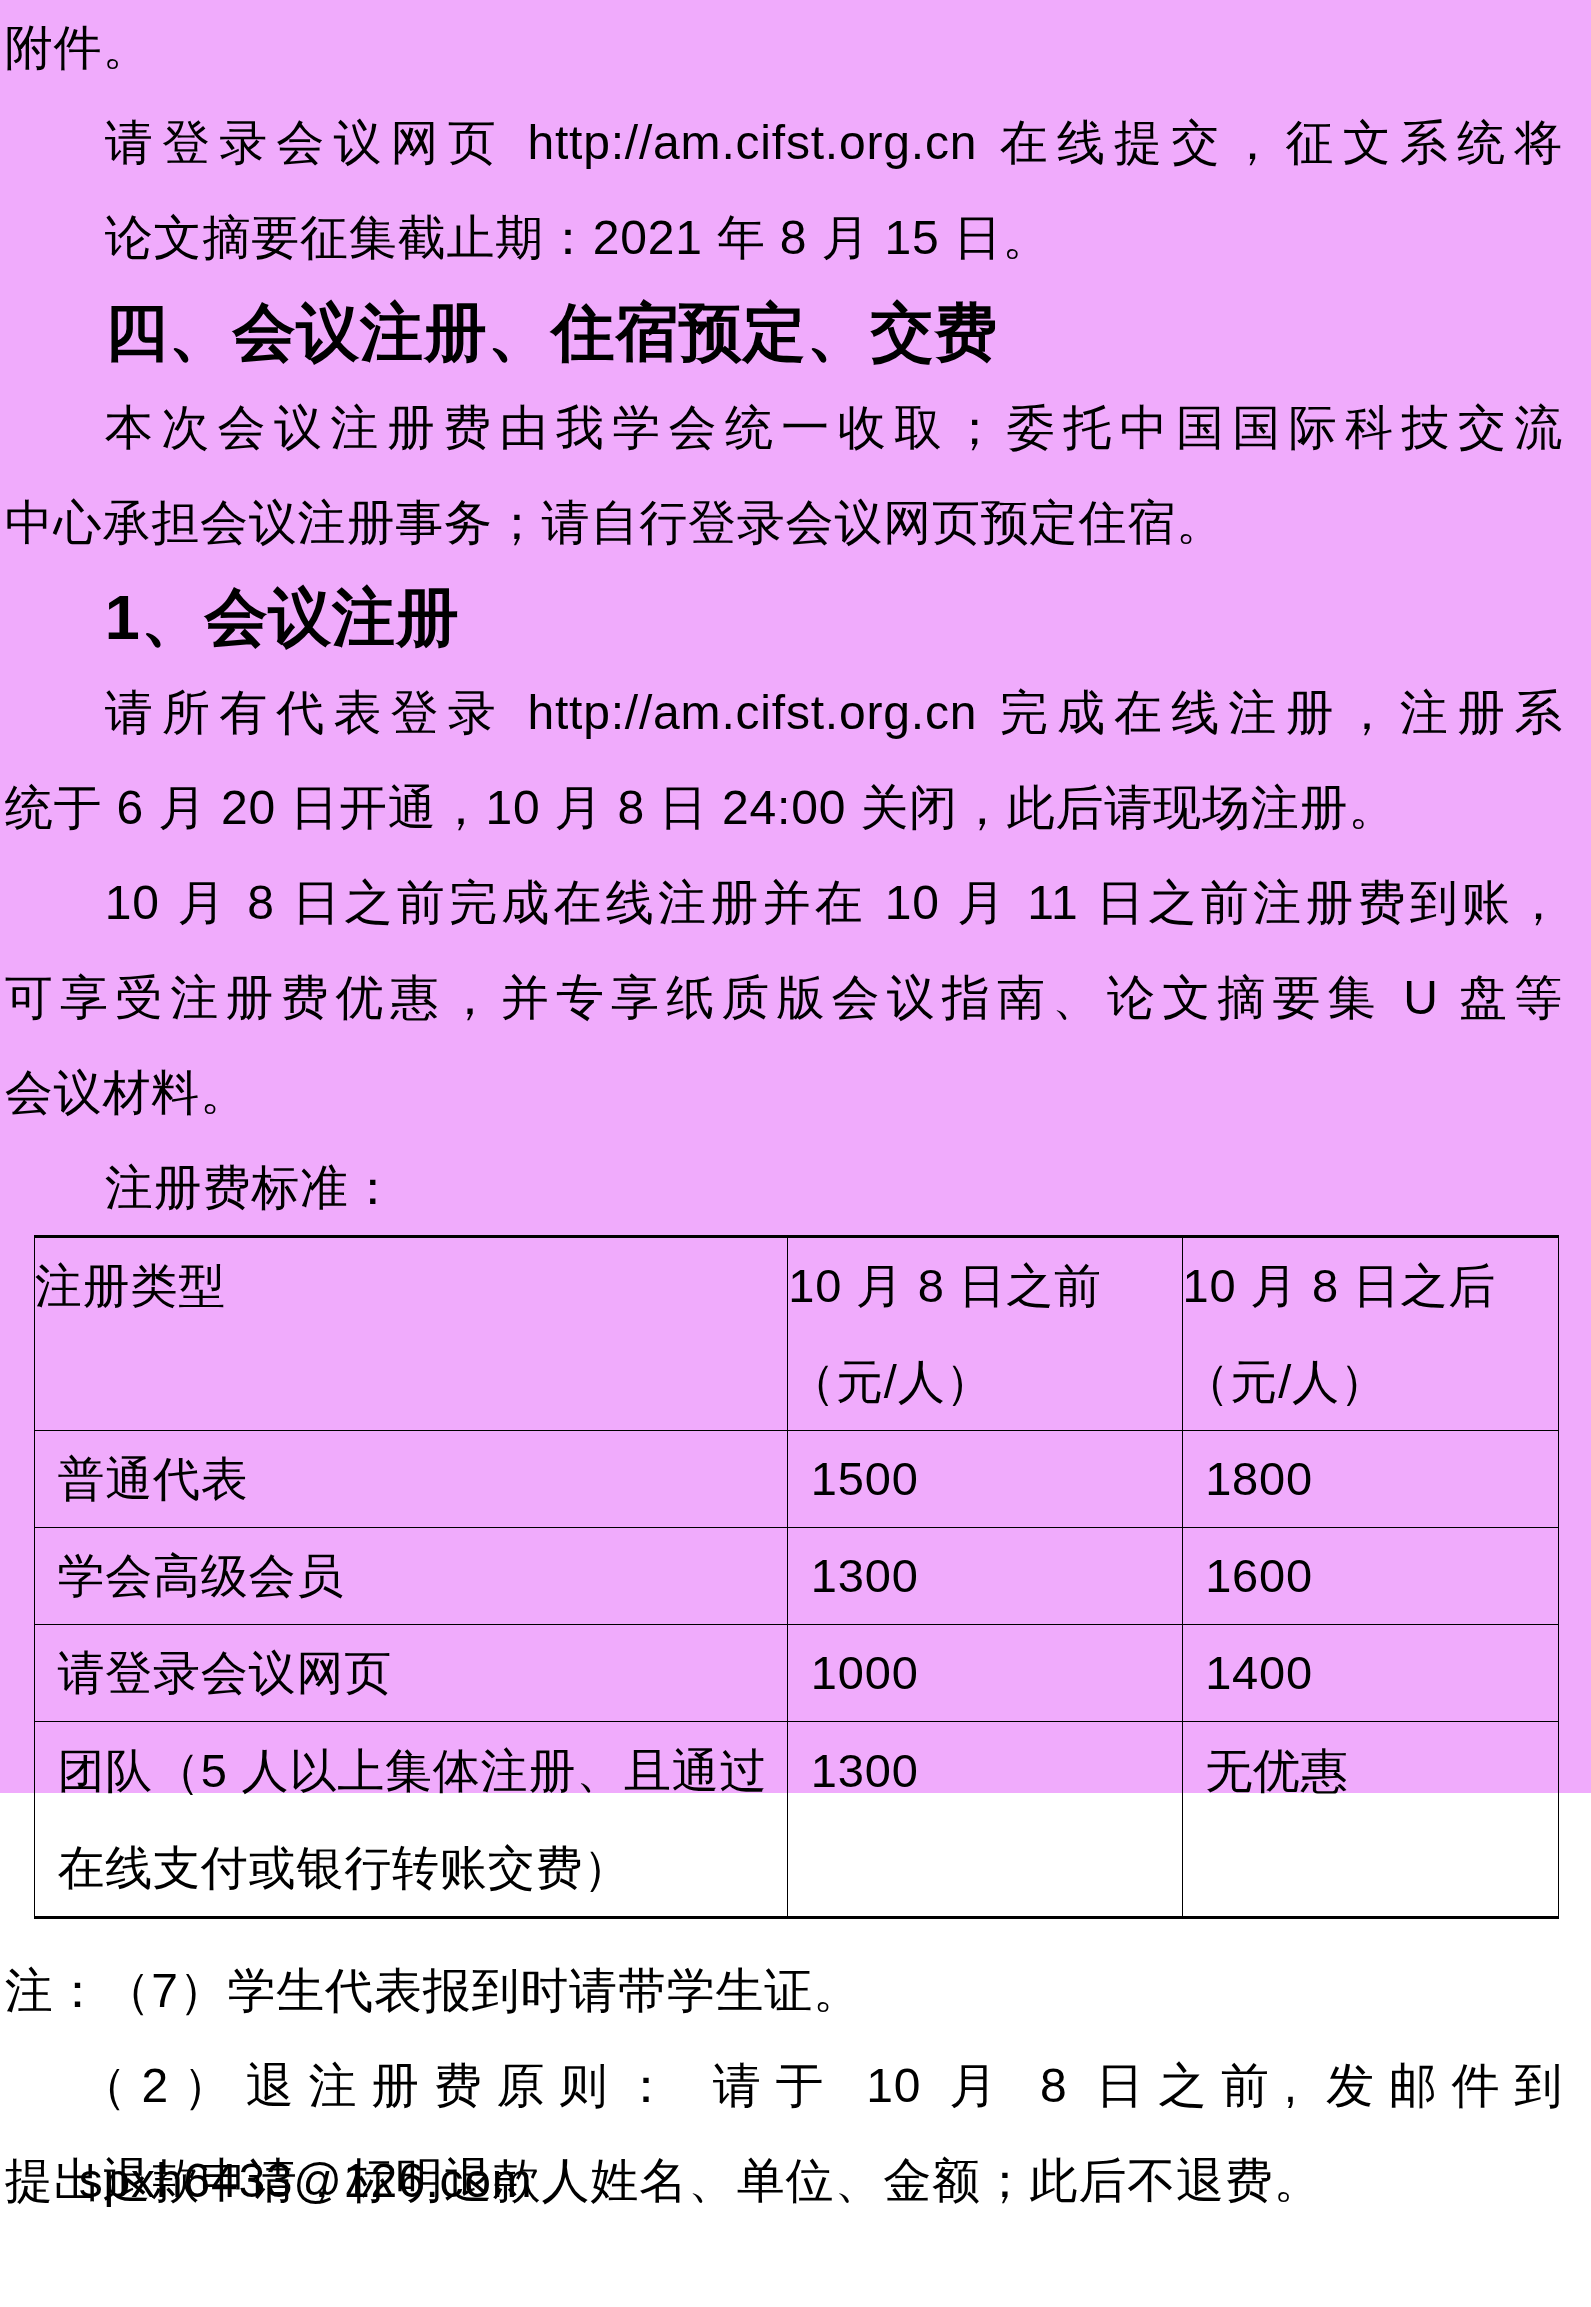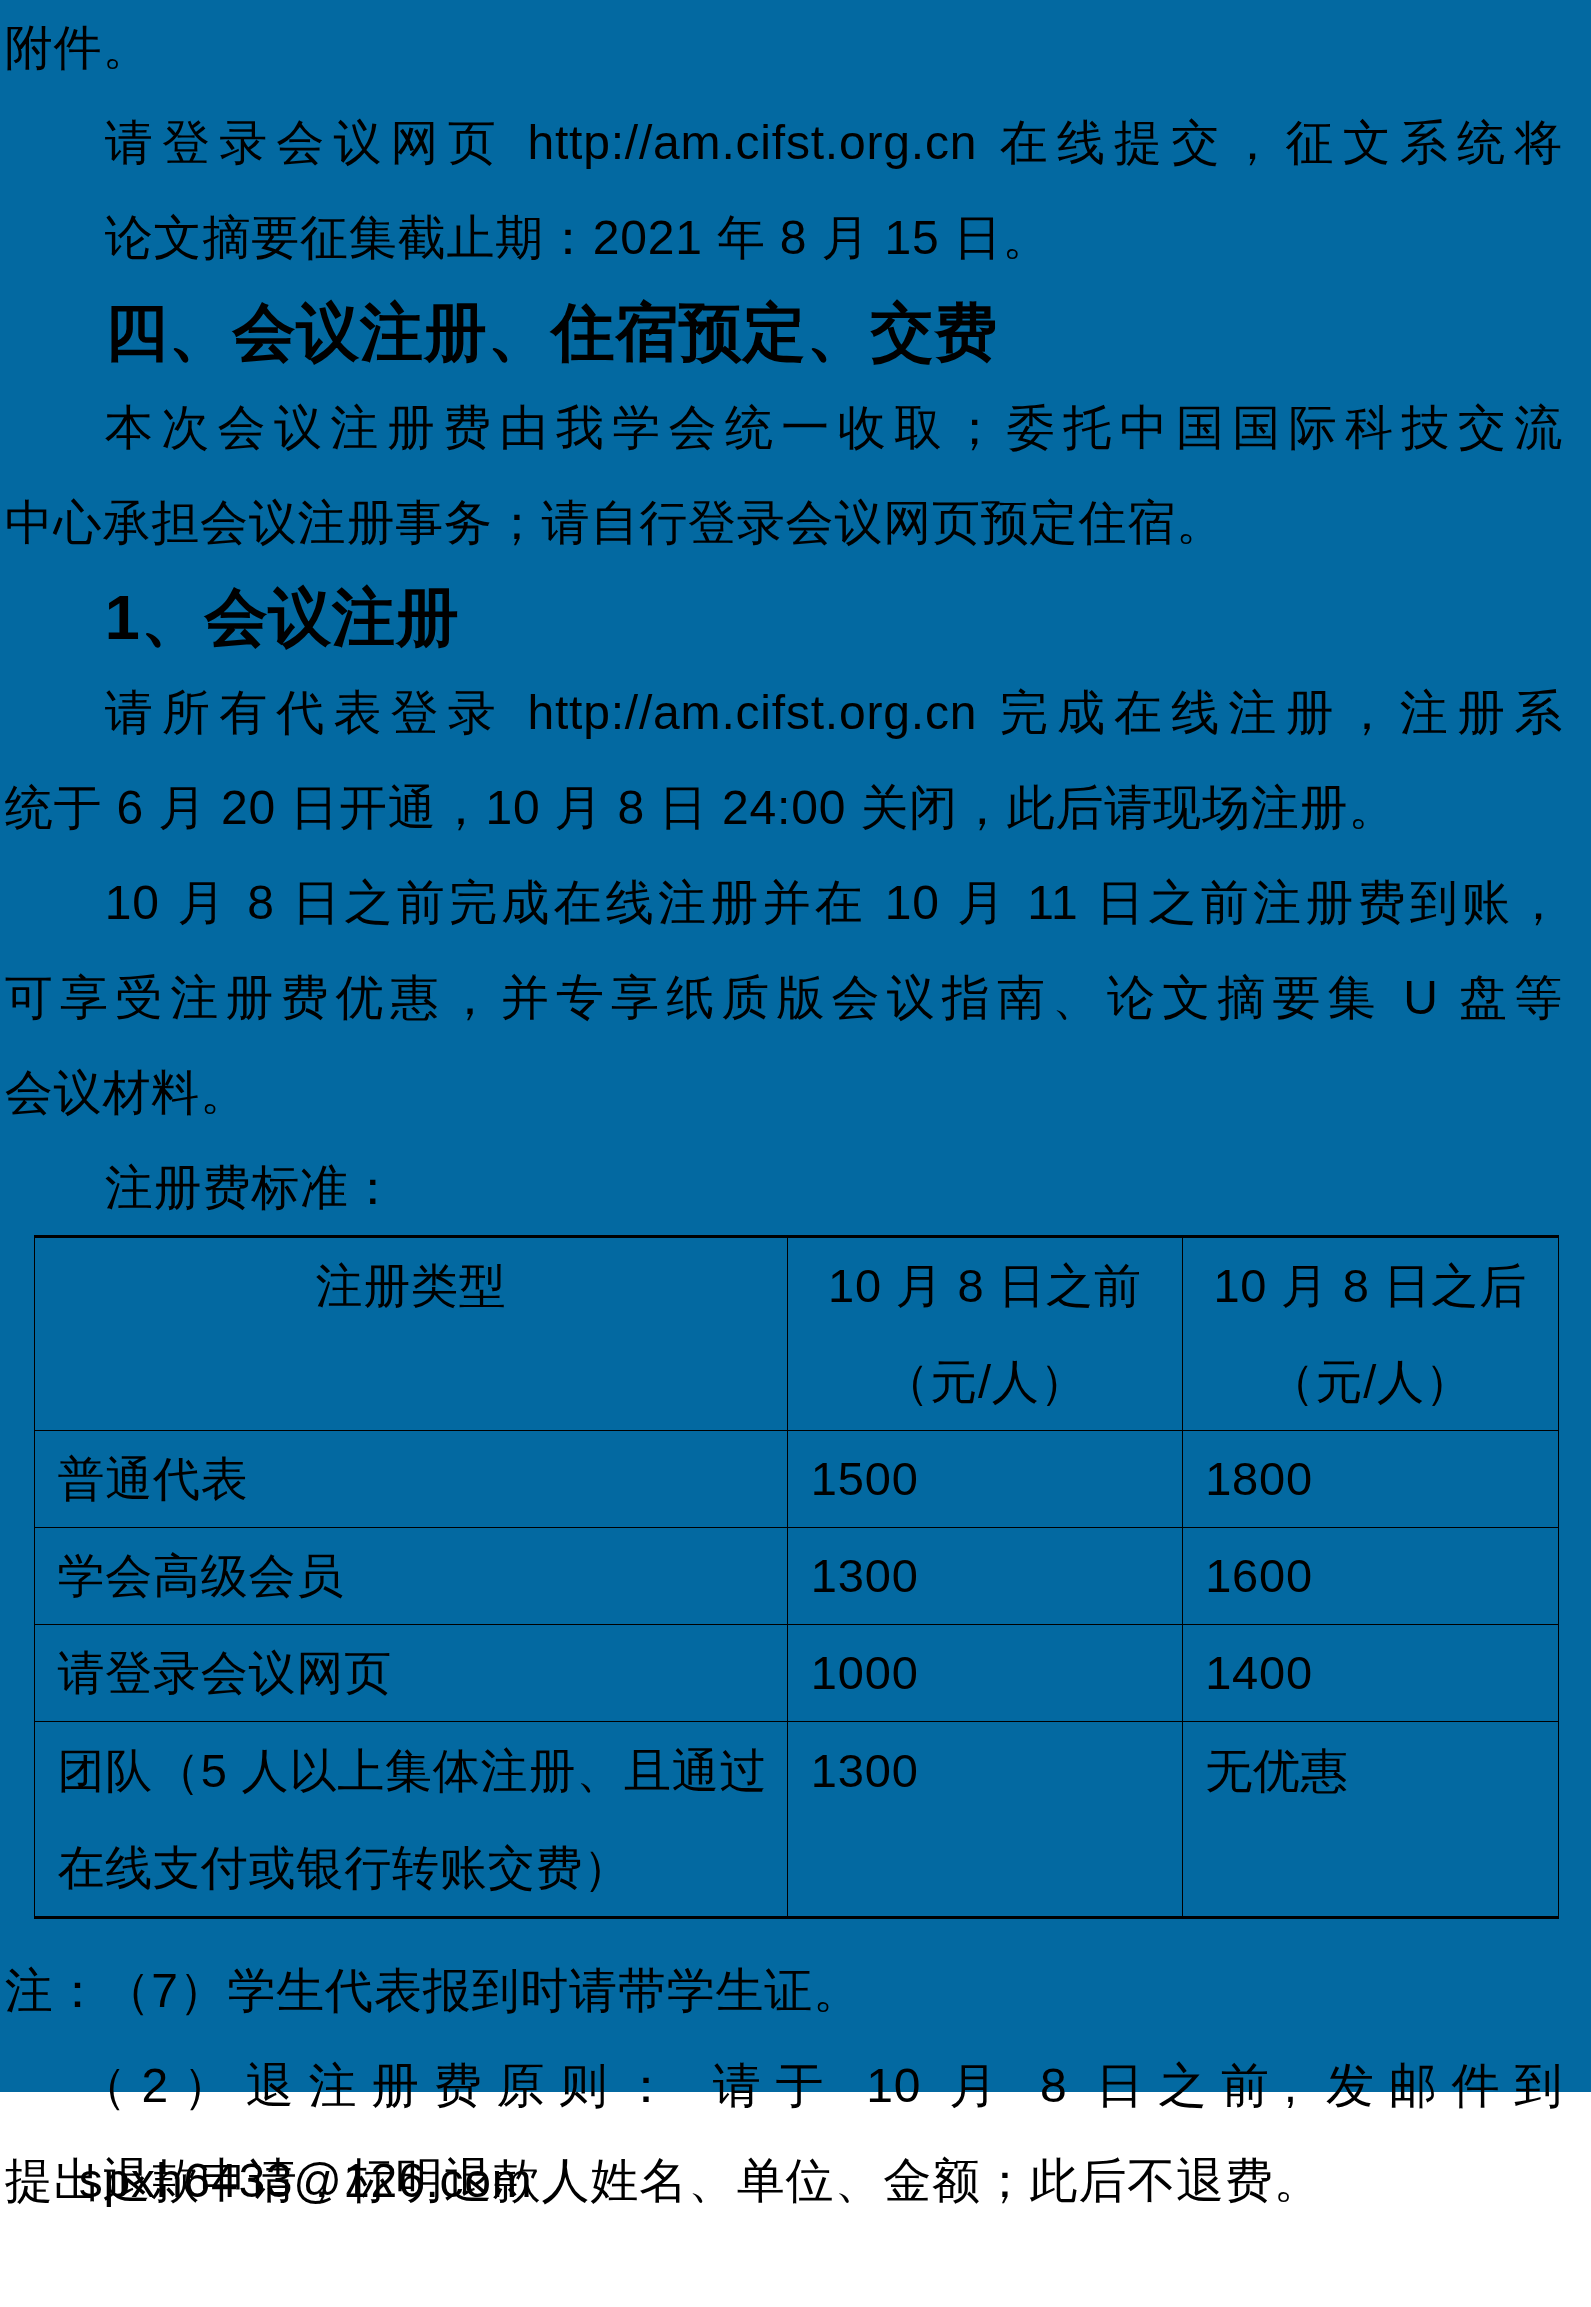--- a/index.html
+++ b/index.html
@@ -4,22 +4,22 @@
 <style>
   html, body { margin: 0; padding: 0; background: #ffffff; }
   body {
     width: 1592px; height: 2307px;
     overflow: hidden;
     font-family: "Liberation Sans", sans-serif;
     color: #000000;
   }
   .page {
     position: relative;
-    width: 1592px; height: 2092px;
-    background: #0369a1;
+    width: 1592px; height: 1793px;
+    background: #f0abfc;
     box-sizing: border-box;
     padding: 0 29px 0 4.8px;
   }
   .line {
     height: 95px;
     line-height: 95px;
     font-size: 48px;
     color: #000;
     letter-spacing: 0.8px;
   }
@@ -48,21 +48,21 @@
     vertical-align: top;
     padding: 0;
     overflow: hidden;
   }
   .cell-line {
     height: 96px;
     line-height: 96px;
     font-size: 47px;
     letter-spacing: 0.8px;
   }
-  .cell-center { text-align: center; }
+  .cell-center { }
   .cell-pad { padding-left: 22.6px; }
   .notes { margin-top: 24px; }
 </style>
 </head>
 <body>
 
 <div class="page">
 
   <div class="line">附件。</div>
 

